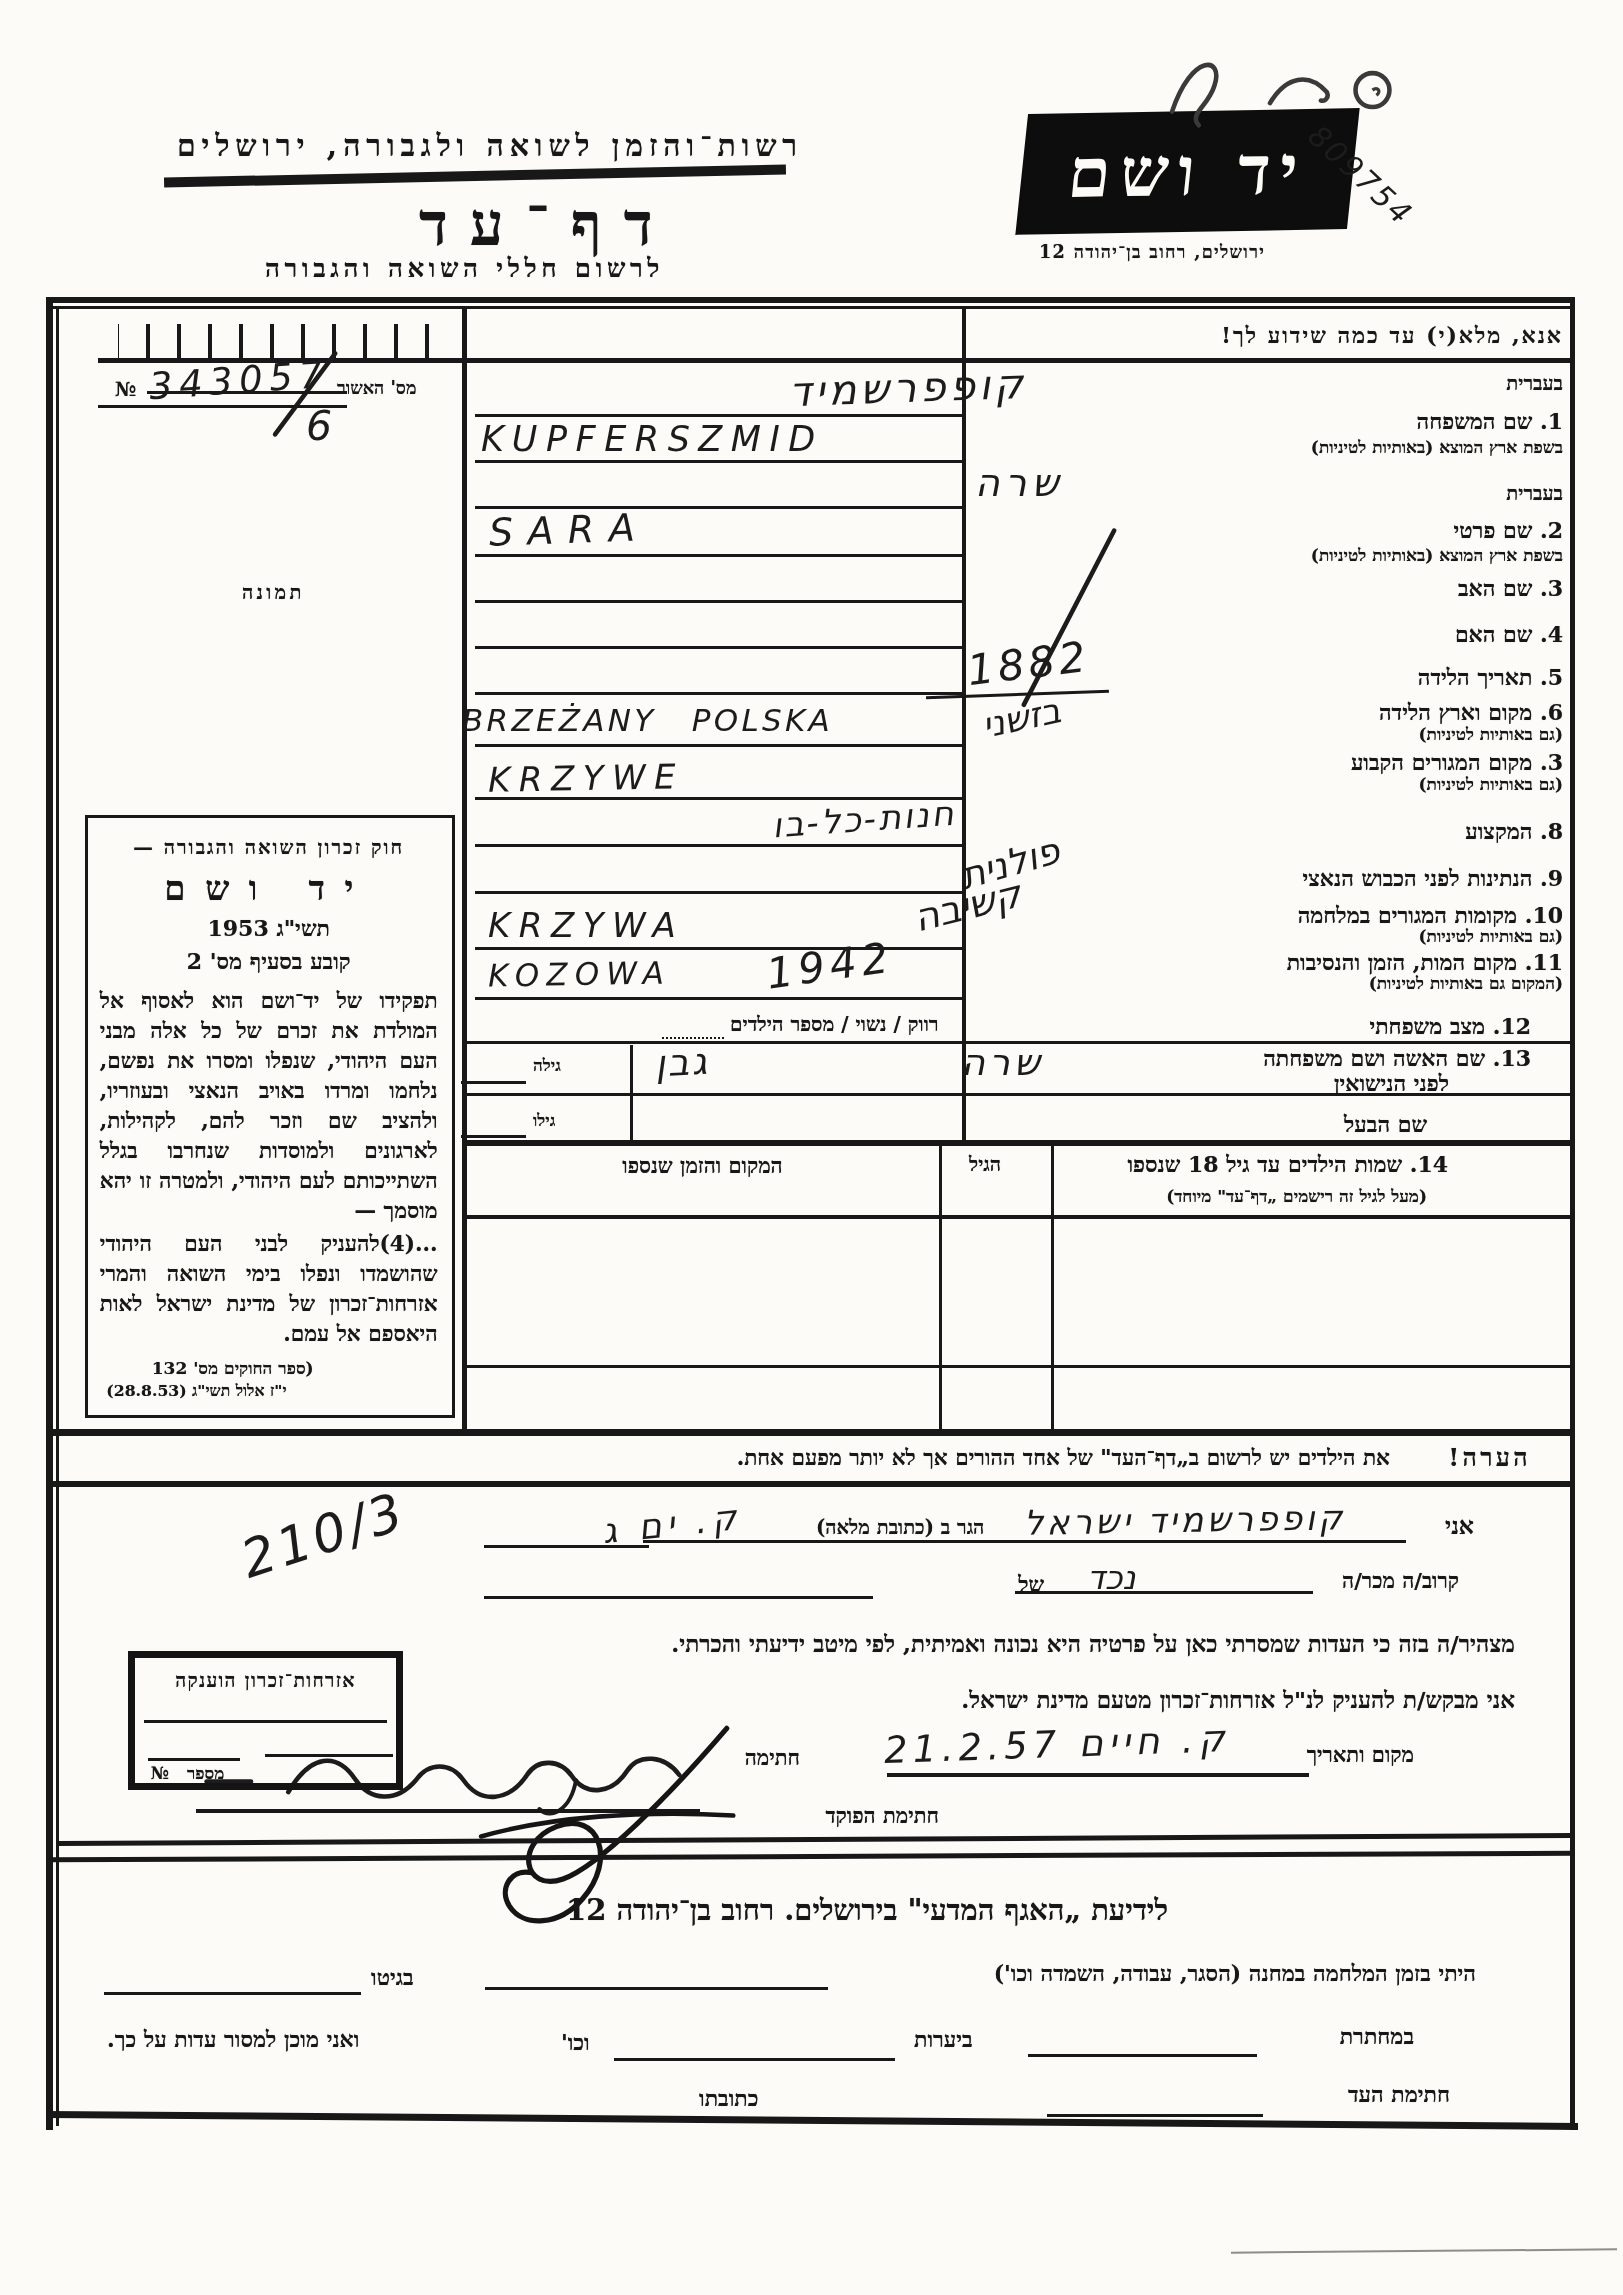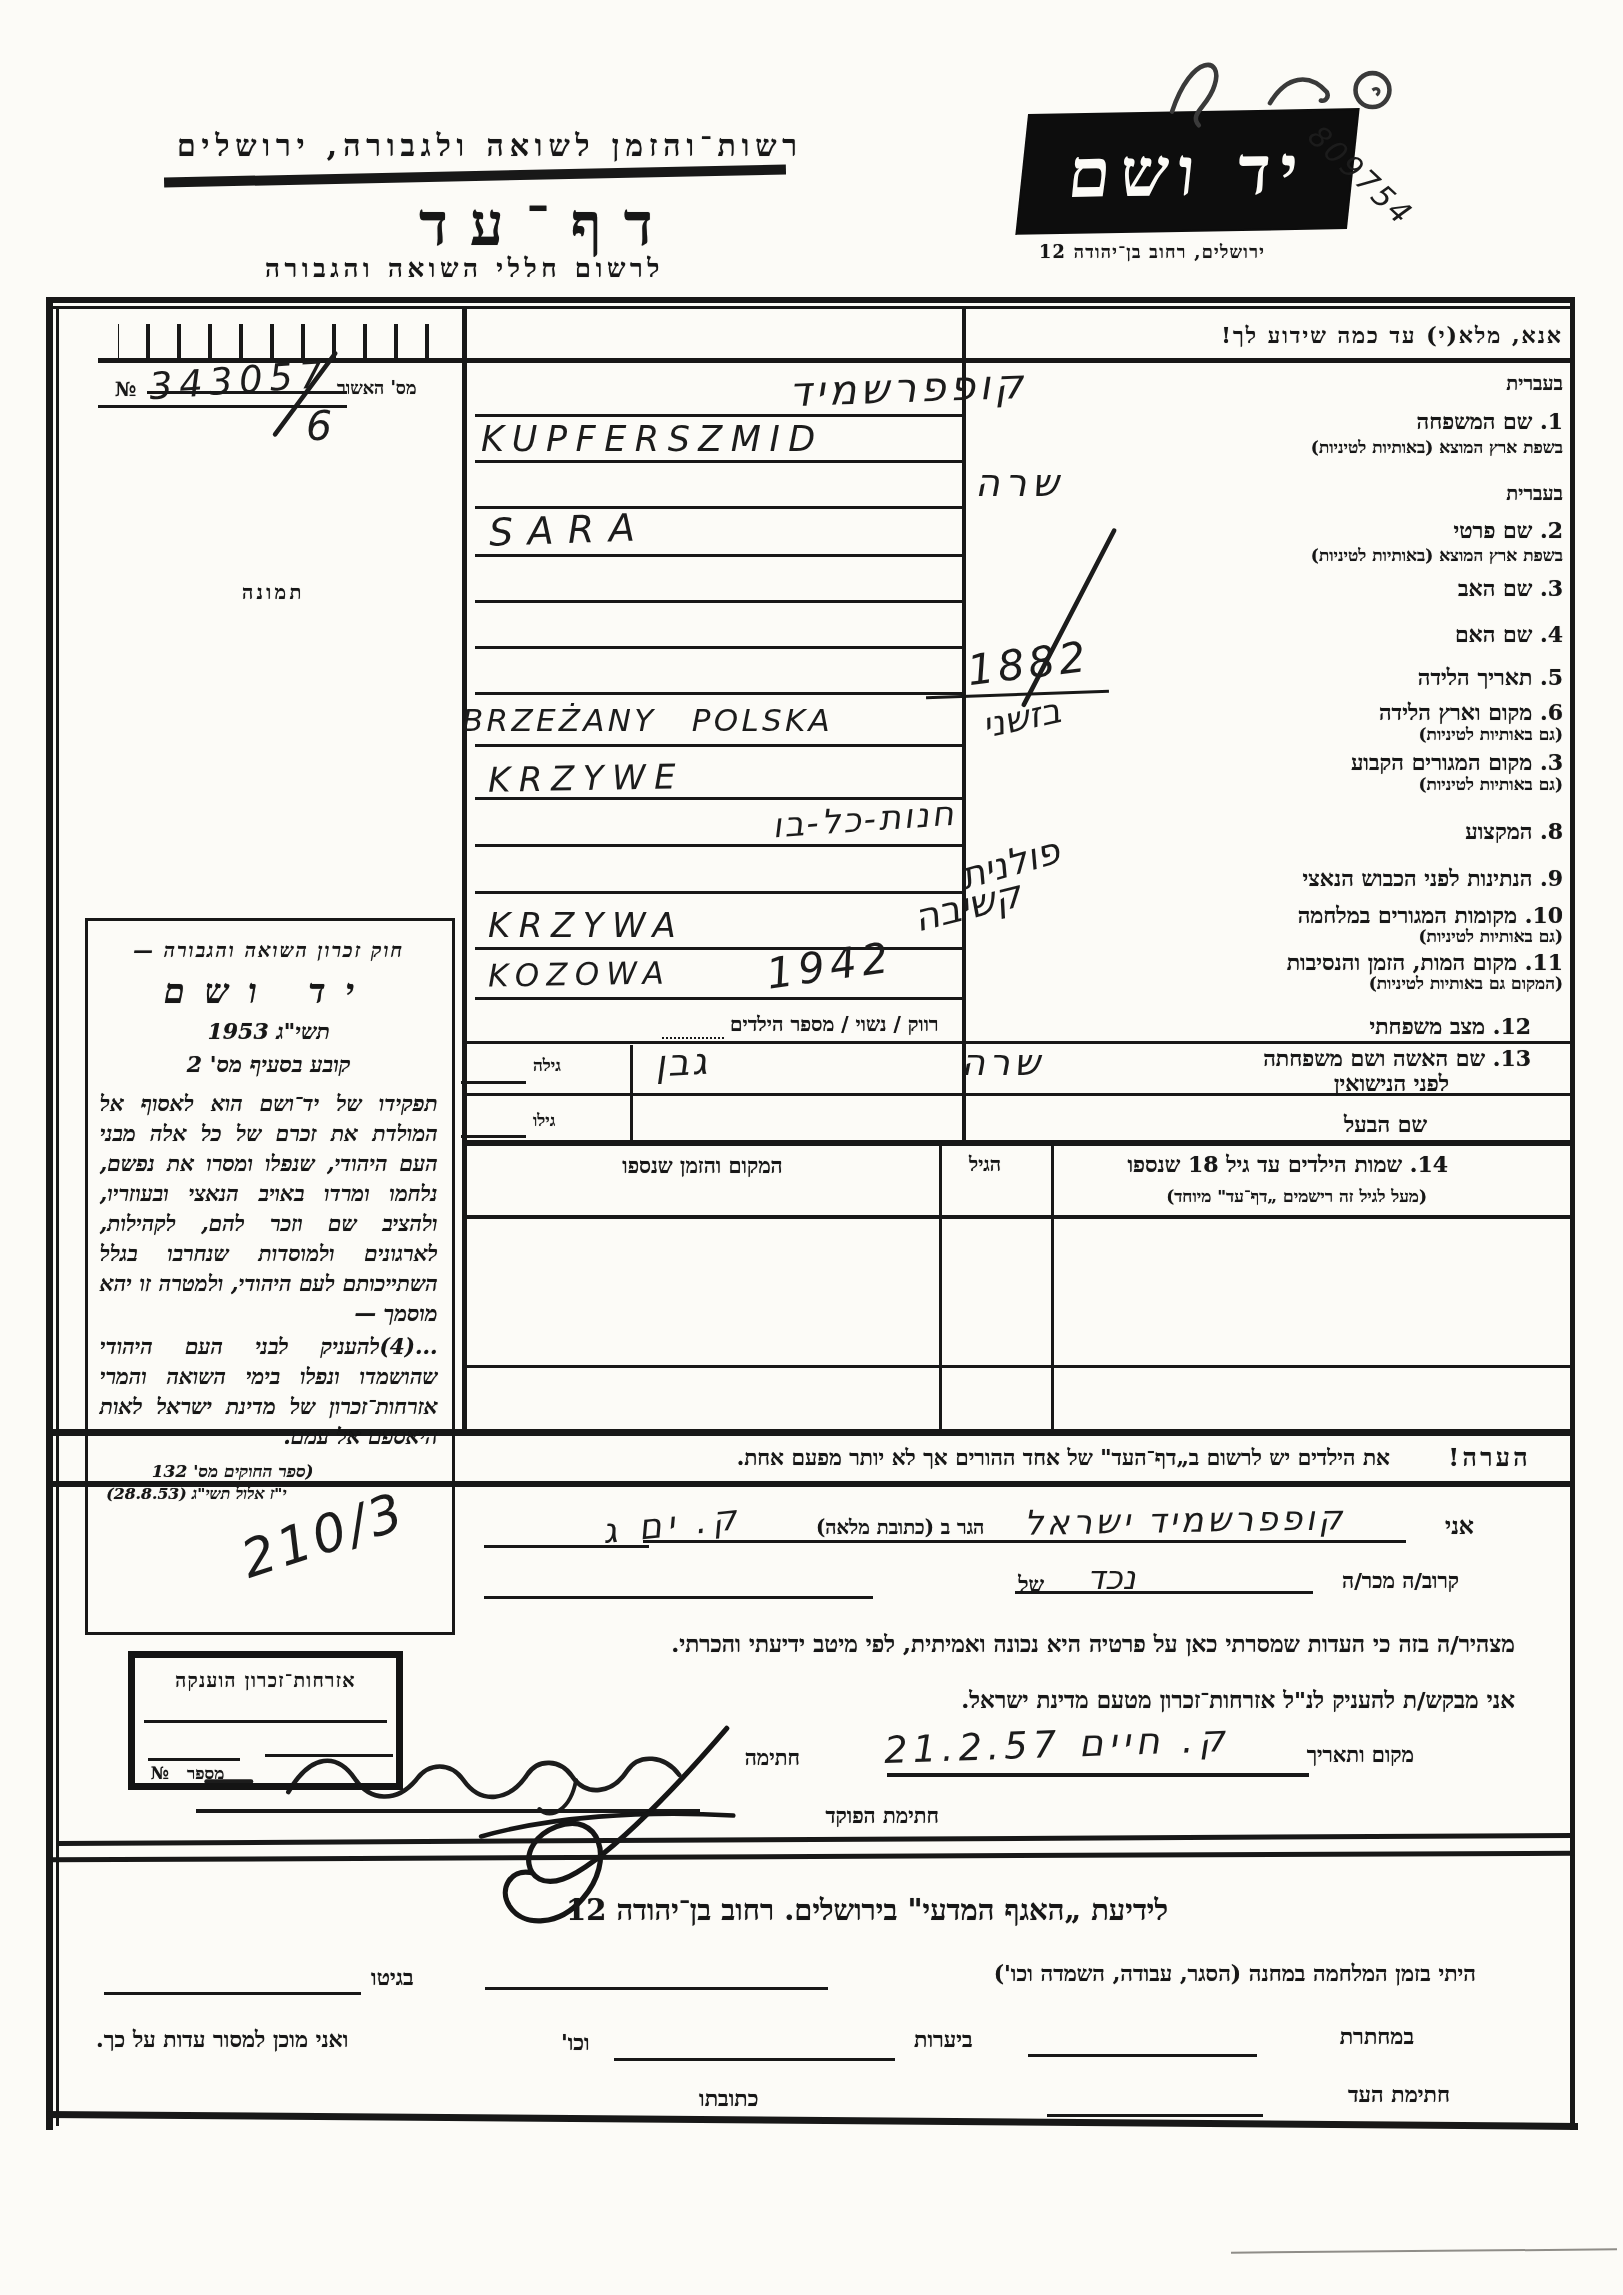--- a/index.html
+++ b/index.html
@@ -137,21 +137,21 @@
   <div class="lbl" style="right:175px;top:1151px;font-size:22px;">14. שמות הילדים עד גיל 18 שנספו</div>
   <div class="lbl" style="right:196px;top:1186px;font-size:17px;">(מעל לגיל זה רישמים „דף־עד" מיוחד)</div>
   <div class="lbl" style="left:939px;top:1153px;width:92px;text-align:center;font-size:19.6px;">הגיל</div>
   <div class="lbl" style="left:465px;top:1153px;width:475px;text-align:center;font-size:21px;">המקום והזמן שנספו</div>
   <div class="vl" style="left:1051px;top:1140px;width:3.3px;height:289px;"></div>
   <div class="vl" style="left:939px;top:1140px;width:3.3px;height:289px;"></div>
   <div class="hl" style="left:465px;top:1215px;width:1110px;height:3.9px;"></div>
   <div class="hl" style="left:465px;top:1365px;width:1110px;height:3.3px;"></div>
   <div class="hl" style="left:46px;top:1429px;width:1529px;height:6.5px;"></div>
 
-  <div class="cbox" style="left:85px;top:918px;width:370px;height:717px;border:3.9px solid #181818;padding:18.3px 14.4px 6.5px 11.8px;font-style:italic;">
+  <div class="cbox" style="left:85px;top:815px;width:370px;height:603px;border:3.9px solid #181818;padding:18.3px 14.4px 6.5px 11.8px;">
     <div class="lbl" style="position:static;display:block;text-align:center;font-size:19.6px;letter-spacing:2px;">חוק זכרון השואה והגבורה —</div>
     <div class="lbl" style="position:static;display:block;text-align:center;font-size:34px;letter-spacing:19.6px;margin-top:9.2px;">יד ושם</div>
     <div class="lbl" style="position:static;display:block;text-align:center;font-size:22px;margin-top:6.5px;">תשי"ג 1953</div>
     <div class="lbl" style="position:static;display:block;text-align:center;font-size:22px;margin-top:6.5px;">קובע בסעיף מס' 2</div>
     <div class="lbl" style="position:static;display:block;white-space:normal;text-align:justify;font-size:21.6px;line-height:30px;margin-top:10.5px;">תפקידו של יד־ושם הוא לאסוף אל המולדת את זכרם של כל אלה מבני העם היהודי, שנפלו ומסרו את נפשם, נלחמו ומרדו באויב הנאצי ובעוזריו, ולהציב שם וזכר להם, לקהילות, לארגונים ולמוסדות שנחרבו בגלל השתייכותם לעם היהודי, ולמטרה זו יהא מוסמך —</div>
     <div class="lbl" style="position:static;display:block;white-space:normal;text-align:justify;font-size:21.6px;line-height:30px;margin-top:2.6px;">...(4)להעניק לבני העם היהודי שהושמדו ונפלו בימי השואה והמרי אזרחות־זכרון של מדינת ישראל לאות היאספם אל עמם.</div>
     <div class="lbl" style="position:static;display:block;text-align:right;padding-right:124px;font-size:17px;margin-top:9.2px;">(ספר החוקים מס' 132</div>
     <div class="lbl" style="position:static;display:block;text-align:right;padding-right:151px;font-size:15.7px;margin-top:2.6px;">י"ז אלול תשי"ג (28.8.53)</div>
   </div>
   <div class="hw" style="left:239px;top:1505px;font-size:52px;letter-spacing:3.9px;direction:ltr;transform:rotate(-18deg);">210/3</div>
@@ -210,21 +210,21 @@
   <div class="lbl" style="right:147px;top:1960px;font-size:22px;">היתי בזמן המלחמה במחנה (הסגר, עבודה, השמדה וכו')</div>
   <div class="hl" style="left:485px;top:1987px;width:343px;height:3.3px;"></div>
   <div class="lbl" style="left:371px;top:1964px;font-size:22px;">בגיטו</div>
   <div class="hl" style="left:104px;top:1992px;width:257px;height:3.3px;"></div>
 
   <div class="lbl" style="right:209px;top:2023px;font-size:22px;">במחתרת</div>
   <div class="hl" style="left:1028px;top:2054px;width:229px;height:3.3px;"></div>
   <div class="lbl" style="left:914px;top:2026px;font-size:22px;">ביערות</div>
   <div class="hl" style="left:614px;top:2058px;width:281px;height:3.3px;"></div>
   <div class="lbl" style="left:561px;top:2029px;font-size:22px;">וכו'</div>
-  <div class="lbl" style="left:96px;top:2026px;font-size:22px;text-align:center;">ואני מוכן למסור עדות על כך.</div>
+  <div class="lbl" style="left:107px;top:2026px;font-size:22px;text-align:center;">ואני מוכן למסור עדות על כך.</div>
 
   <div class="lbl" style="right:173px;top:2081px;font-size:22px;">חתימת העד</div>
   <div class="hl" style="left:1047px;top:2114px;width:216px;height:3.3px;"></div>
   <div class="lbl" style="left:699px;top:2085px;font-size:22px;">כתובתו</div>
   <div class="hl" style="left:485px;top:2118px;width:200px;height:3.3px;"></div>
 
 </div>
 
 
 </body></html>

